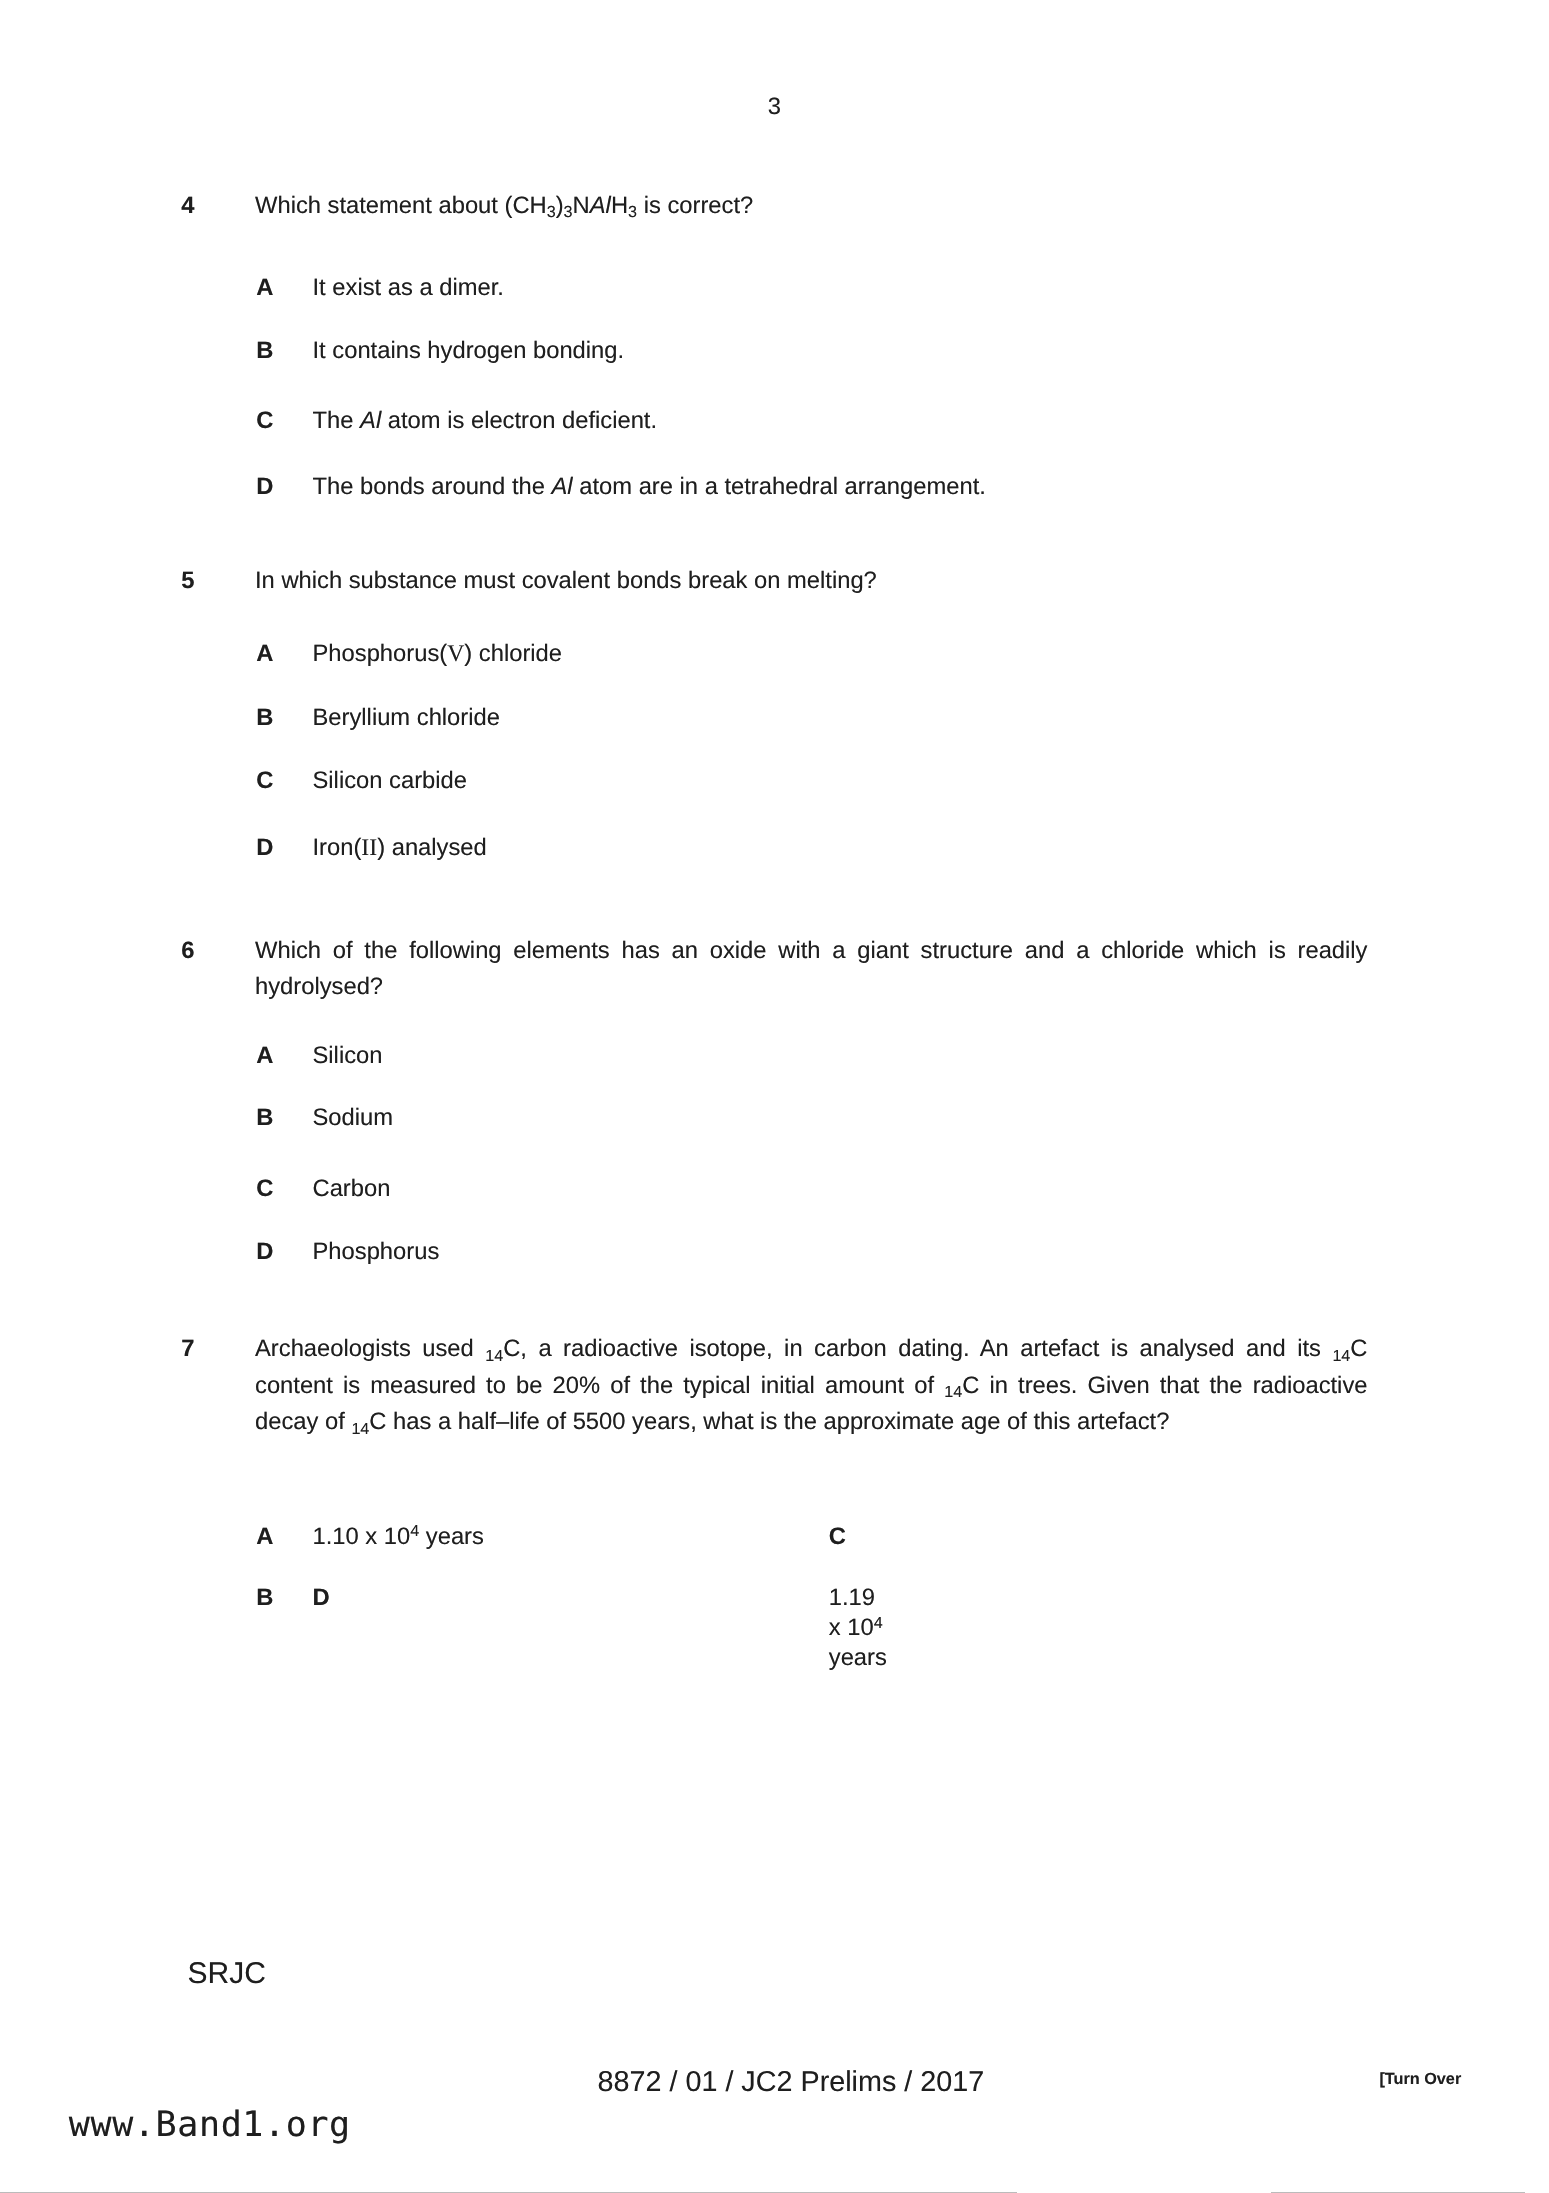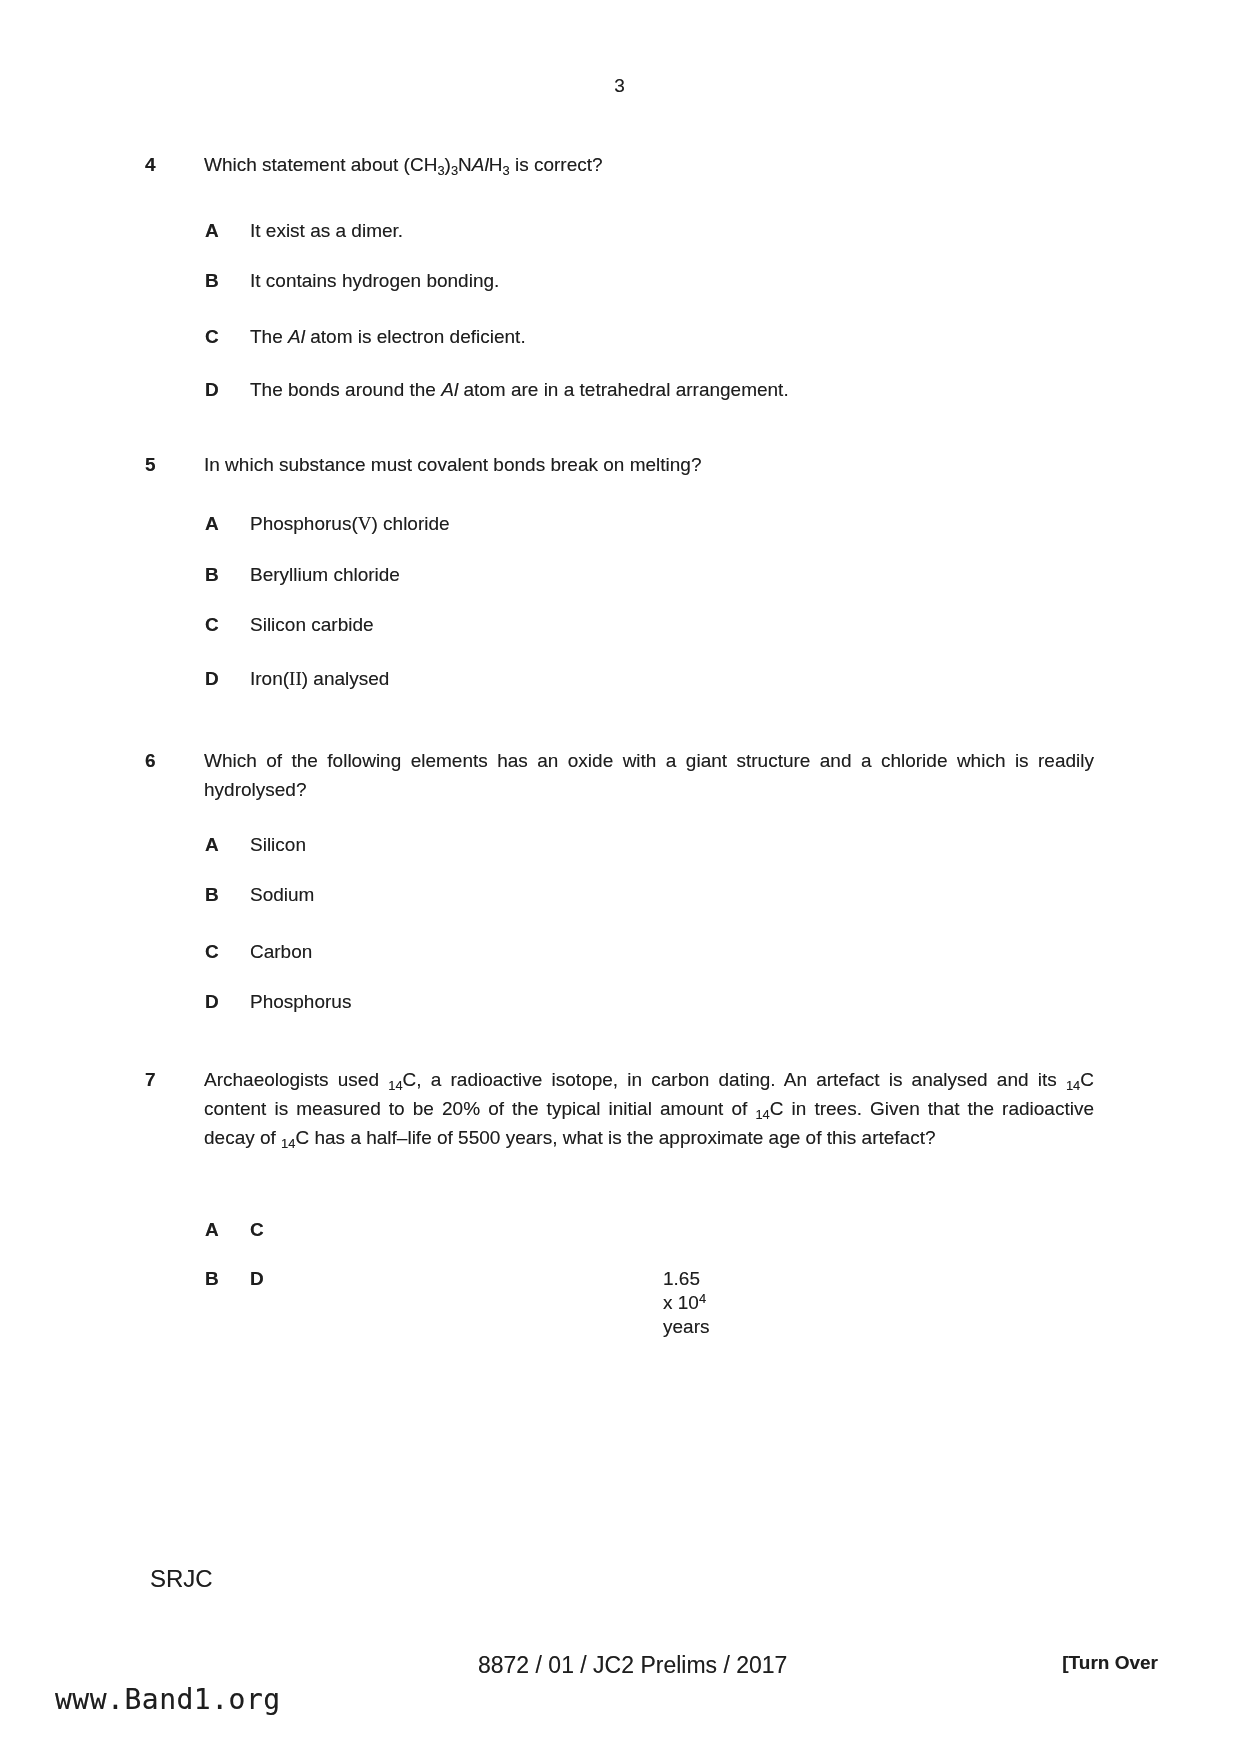--- a/index.html
+++ b/index.html
@@ -38,21 +38,21 @@
     font-size:19px; line-height:24px;
   }
   .optletter { font-weight:bold; }
   sub { font-size:0.68em; vertical-align:-0.3em; line-height:0; }
   sup { font-size:0.68em; vertical-align:0.45em; line-height:0; }
   .serif { font-family:"Liberation Serif","DejaVu Serif",serif; }
   i { font-style:italic; }
   
   .footer-school { top:1567px; left:150px; font-size:24px; line-height:24px; }
   .footer-ref   { top:1653px; left:478px; font-size:23px; line-height:24px; }
-  .footer-turn  { top:1651px; right:81px; font-size:19px; line-height:24px; font-weight:bold; }
+  .footer-turn  { top:1651px; right:70px; font-size:13px; line-height:24px; font-weight:bold; }
   .footer-site  {
     top:1687px; left:55px;
     font-family:"DejaVu Sans Mono","Liberation Mono",monospace;
     font-size:28px; line-height:26px; letter-spacing:0.5px;
   }
   
   #page * { text-shadow:0 0 0.5px rgba(30,30,30,0.45); }
 </style>
 </head>
 <body>
@@ -123,26 +123,27 @@
     <span class="optletter">D</span>
     <span class="opttext"><span>Phosphorus</span></span>
   </div>
 
   <div class="abs qline multi" style="top:1065px">
     <span class="qnum">7</span>
     <span class="qtext justify"><span>Archaeologists used </span><sub>14</sub><span>C, a radioactive isotope, in carbon dating. An artefact is analysed and its </span><sub>14</sub><span>C content is measured to be 20% of the typical initial amount of </span><sub>14</sub><span>C in trees. Given that the radioactive decay of </span><sub>14</sub><span>C has a half–life of 5500 years, what is the approximate age of this artefact?</span></span>
   </div>
   <div class="abs optline2" style="top:1218px">
     <span class="optletter">A</span>
+    <span class="opttext"><span>1.10 x 10</span><sup>4</sup><span> years</span></span>
     <span class="optletter">C</span>
   </div>
   <div class="abs optline2" style="top:1267px">
     <span class="optletter">B</span>
     <span class="optletter">D</span>
-    <span class="opttext"><span>1.65 x 10</span><sup>4</sup><span> years</span></span>
+    <span class="opttext"><span>1.19 x 10</span><sup>4</sup><span> years</span></span>
   </div>
 
   <div class="abs footer-school">SRJC</div>
   <div class="abs footer-ref">8872 / 01 / JC2 Prelims / 2017</div>
   <div class="abs footer-turn">[Turn Over</div>
   <div class="abs footer-site">www.Band1.org</div>
 
 </div>
 
 </body></html>

